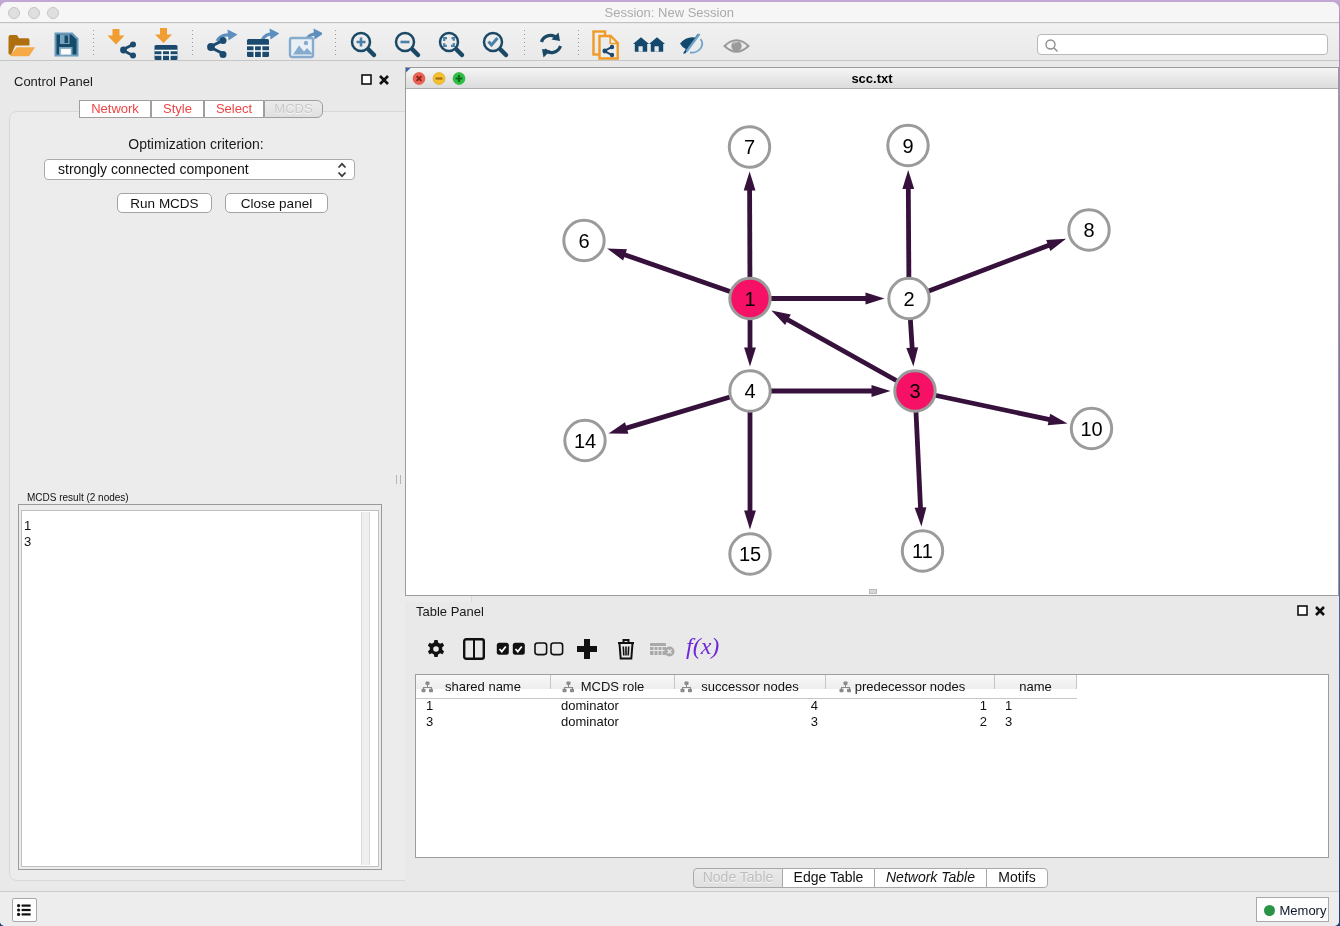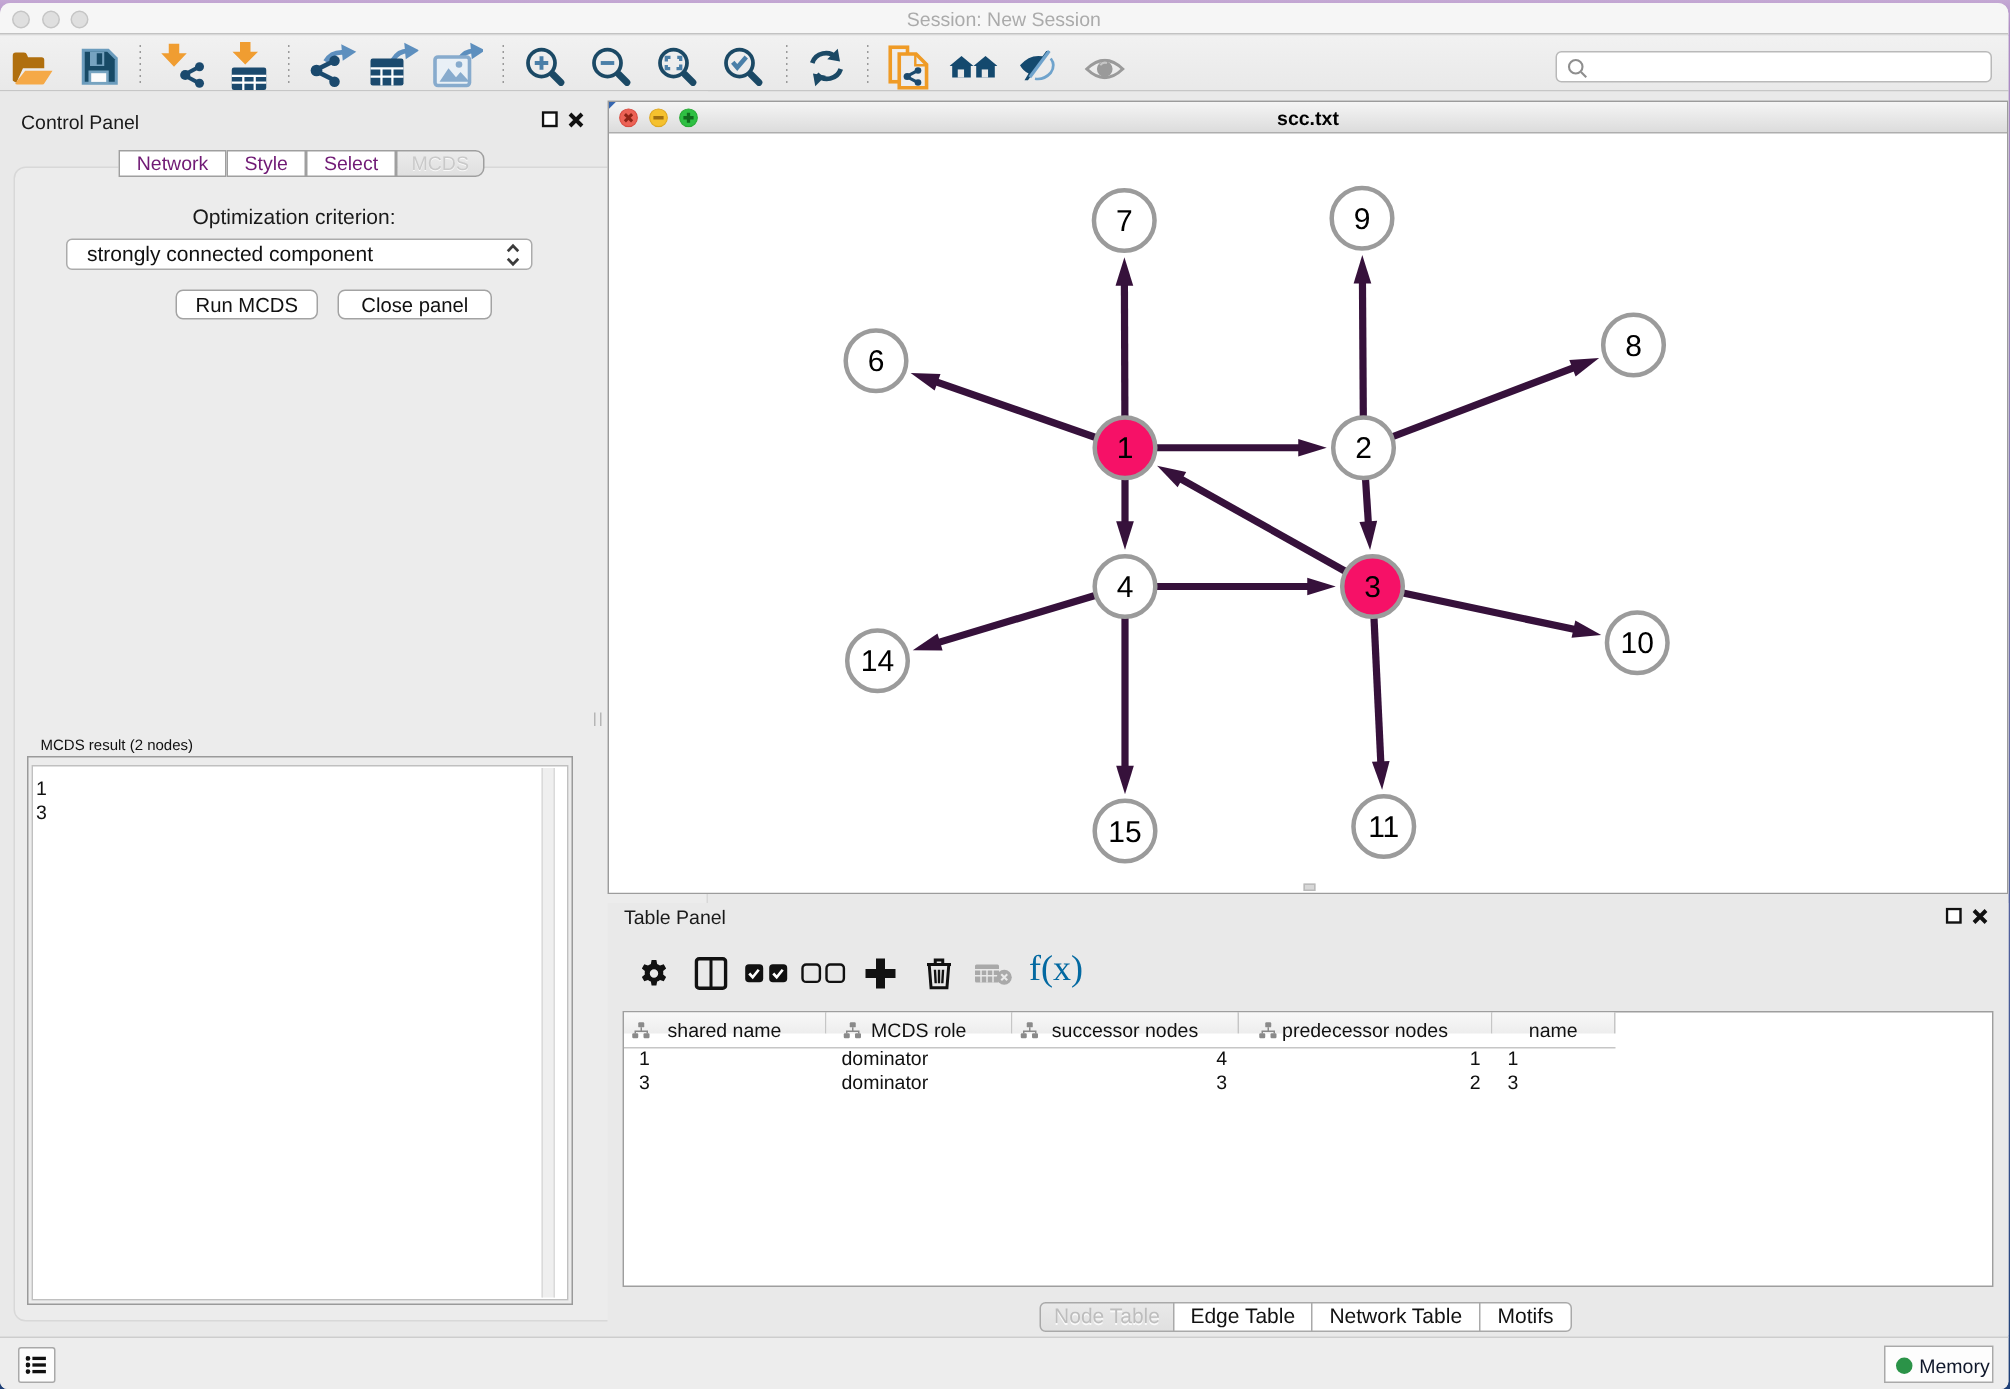--- a/index.html
+++ b/index.html
@@ -9,21 +9,21 @@
 #titlebar{position:absolute;left:0;top:0;right:0;height:21px;background:#f6f6f6;border-bottom:1px solid #c2c2c2;}
 .tl{position:absolute;top:5px;width:12px;height:12px;border-radius:50%;background:#dfdfdf;border:1px solid #c5c5c5;}
 #titletext{position:absolute;top:3px;left:0;right:0;text-align:center;font-size:13px;color:#ababab;}
 #toolbar{position:absolute;left:0;top:22px;right:0;height:37px;background:linear-gradient(#f1f1f1,#e9e9e9);border-bottom:1px solid #c6c6c6;}
 .tsep{position:absolute;top:6px;height:26px;width:1px;background-image:linear-gradient(#9a9a9a 33%,rgba(0,0,0,0) 0%);background-size:1px 4px;}
 #searchbox{position:absolute;left:1037px;top:10px;width:291px;height:21px;background:#fff;border:1px solid #b9b9b9;border-radius:4px;}
 #main{position:absolute;left:0;top:59px;right:0;bottom:35px;background:#e9e9e9;}
 #cpanel{position:absolute;left:0;top:0;width:472px;bottom:0;background:#e9e9e9;}
 #cp-title{position:absolute;left:14px;top:13px;font-size:13px;color:#1a1a1a;}
 #cp-body{position:absolute;left:9px;top:50px;right:0px;bottom:10px;background:#ececec;border:1px solid #d8d8d8;border-radius:8px;}
-.tab{position:absolute;top:0;height:18px;border:1px solid #9f9f9f;background:#fff;color:#701a75;text-align:center;line-height:16px;font-size:13px;}
+.tab{position:absolute;top:0;height:18px;border:1px solid #9f9f9f;background:#fff;color:#ef4444;text-align:center;line-height:16px;font-size:13px;}
 .tabsel{background:linear-gradient(#ebebeb,#e0e0e0);color:#c9c9c9;text-shadow:0 1px 0 #fafafa;}
 .btn{position:absolute;background:#fff;border:1px solid #a3a3a3;border-radius:5px;font-size:13.5px;color:#111;text-align:center;margin-left:23px;}
 #mcdsfield{position:absolute;left:18px;top:443px;width:364px;height:366px;border:1px solid #9a9a9a;}
 #mcdslegend{position:absolute;left:5px;top:-13px;background:#ececec;padding:0 3px;font-size:10px;color:#111;}
 #mcdslist{position:absolute;left:2px;top:5px;right:2px;bottom:2px;background:#fff;border:1px solid #c0c0c0;font-size:13px;color:#111;}
 #statusbar{position:absolute;left:0;right:0;bottom:0;height:35px;background:#ededed;border-top:1px solid #cdcdcd;}
 #netframe{position:absolute;left:405px;top:6px;width:934px;height:529px;border:1px solid #9c9c9c;background:#fff;}
 #nettitle{position:absolute;left:0;top:0;right:0;height:21px;background:linear-gradient(#f5f5f5,#dcdcdc);border-bottom:1px solid #aeaeae;}
 #netcanvas{position:absolute;left:0;top:22px;right:0;bottom:0;background:#fff;overflow:hidden;}
 #tablepanel{position:absolute;left:405px;top:541px;right:0;bottom:1px;background:#e9e9e9;}
@@ -309,21 +309,21 @@
    <svg class="abs" style="left:245px;top:40px" width="25" height="15" viewBox="0 0 25 15">
           <g fill="#a9a9a9">
             <rect x="0" y="1" width="16" height="12" rx="1"></rect>
           </g>
           <g stroke="#e9e9e9" stroke-width="1">
             <path d="M0 4.5 h16 M0 8.5 h16 M4 4 v9 M8 4 v9 M12 4 v9"></path>
           </g>
           <circle cx="19.5" cy="9.5" r="5" fill="#a9a9a9"></circle>
           <path d="M17.5 7.5 l4 4 M21.5 7.5 l-4 4" stroke="#e9e9e9" stroke-width="1.4"></path>
         </svg>
-   <div class="abs" style="left:281px;top:31px;font-family:'Liberation Serif',serif;font-size:24px;color:#0369a1;text-align:right;">f(x)</div>
+   <div class="abs" style="left:281px;top:31px;font-family:'Liberation Serif',serif;font-style:italic;font-size:24px;color:#6d28d9;text-align:right;">f(x)</div>
    <div class="abs" style="left:10px;top:72px;width:914px;height:184px;background:#fff;border:1px solid #9e9e9e;">
      <div style="position:absolute;left:0;top:23px;width:661px;height:1px;background:#c6c6c6;"></div>
           <div class="th" style="left:0;width:135px;"><svg style="position:absolute;left:5px;top:6px" width="13" height="12" viewBox="0 0 13 12">
               <g fill="#8a8a8a">
                 <rect x="4.5" y="0.5" width="4" height="3.4" rx="0.8"></rect>
                 <rect x="0.5" y="7.8" width="4" height="3.4" rx="0.8"></rect>
                 <rect x="8" y="7.8" width="4" height="3.4" rx="0.8"></rect>
                 <path d="M6 3.8 h1 v2.2 h-1 z M2 6 h9 v1 h-9 z M2 6 h1 v2 h-1 z M10 6 h1 v2 h-1 z"></path>
               </g>
             </svg>shared name</div>
@@ -358,21 +358,21 @@
      <div class="td" style="left:410px;top:23px;width:161px;text-align:right;">1</div>
      <div class="td" style="left:589px;top:23px;">1</div>
      <div class="td" style="left:10px;top:39px;">3</div>
      <div class="td" style="left:145px;top:39px;">dominator</div>
      <div class="td" style="left:259px;top:39px;width:143px;text-align:right;">3</div>
      <div class="td" style="left:410px;top:39px;width:161px;text-align:right;">2</div>
      <div class="td" style="left:589px;top:39px;">3</div>
    </div>
    <div class="btab" style="left:288px;top:266px;width:90px;border-radius:4px 0 0 4px;background:linear-gradient(#e9e9e9,#e0e0e0);color:#bdbdbd;text-shadow:0 1px 0 #fafafa;">Node Table</div>
    <div class="btab" style="left:377px;top:266px;width:93px;">Edge Table</div>
-   <div class="btab" style="left:469px;top:266px;width:113px;">Network Table</div>
+   <div class="btab" style="left:469px;top:266px;width:113px;font-style:italic;">Network Table</div>
    <div class="btab" style="left:581px;top:266px;width:62px;border-radius:0 4px 4px 0;">Motifs</div>
   </div>
  </div>
  <div id="statusbar">
    <div class="abs" style="left:12px;top:6px;width:25px;height:24px;background:#fdfdfd;border:1.5px solid #a9a9a9;border-radius:2px;">
      <svg width="14" height="12" viewBox="0 0 14 12" style="position:absolute;left:4px;top:5px">
           <g fill="#111">
             <circle cx="1.6" cy="1.6" r="1.6"></circle>
             <circle cx="1.6" cy="6" r="1.6"></circle>
             <circle cx="1.6" cy="10.4" r="1.6"></circle>

